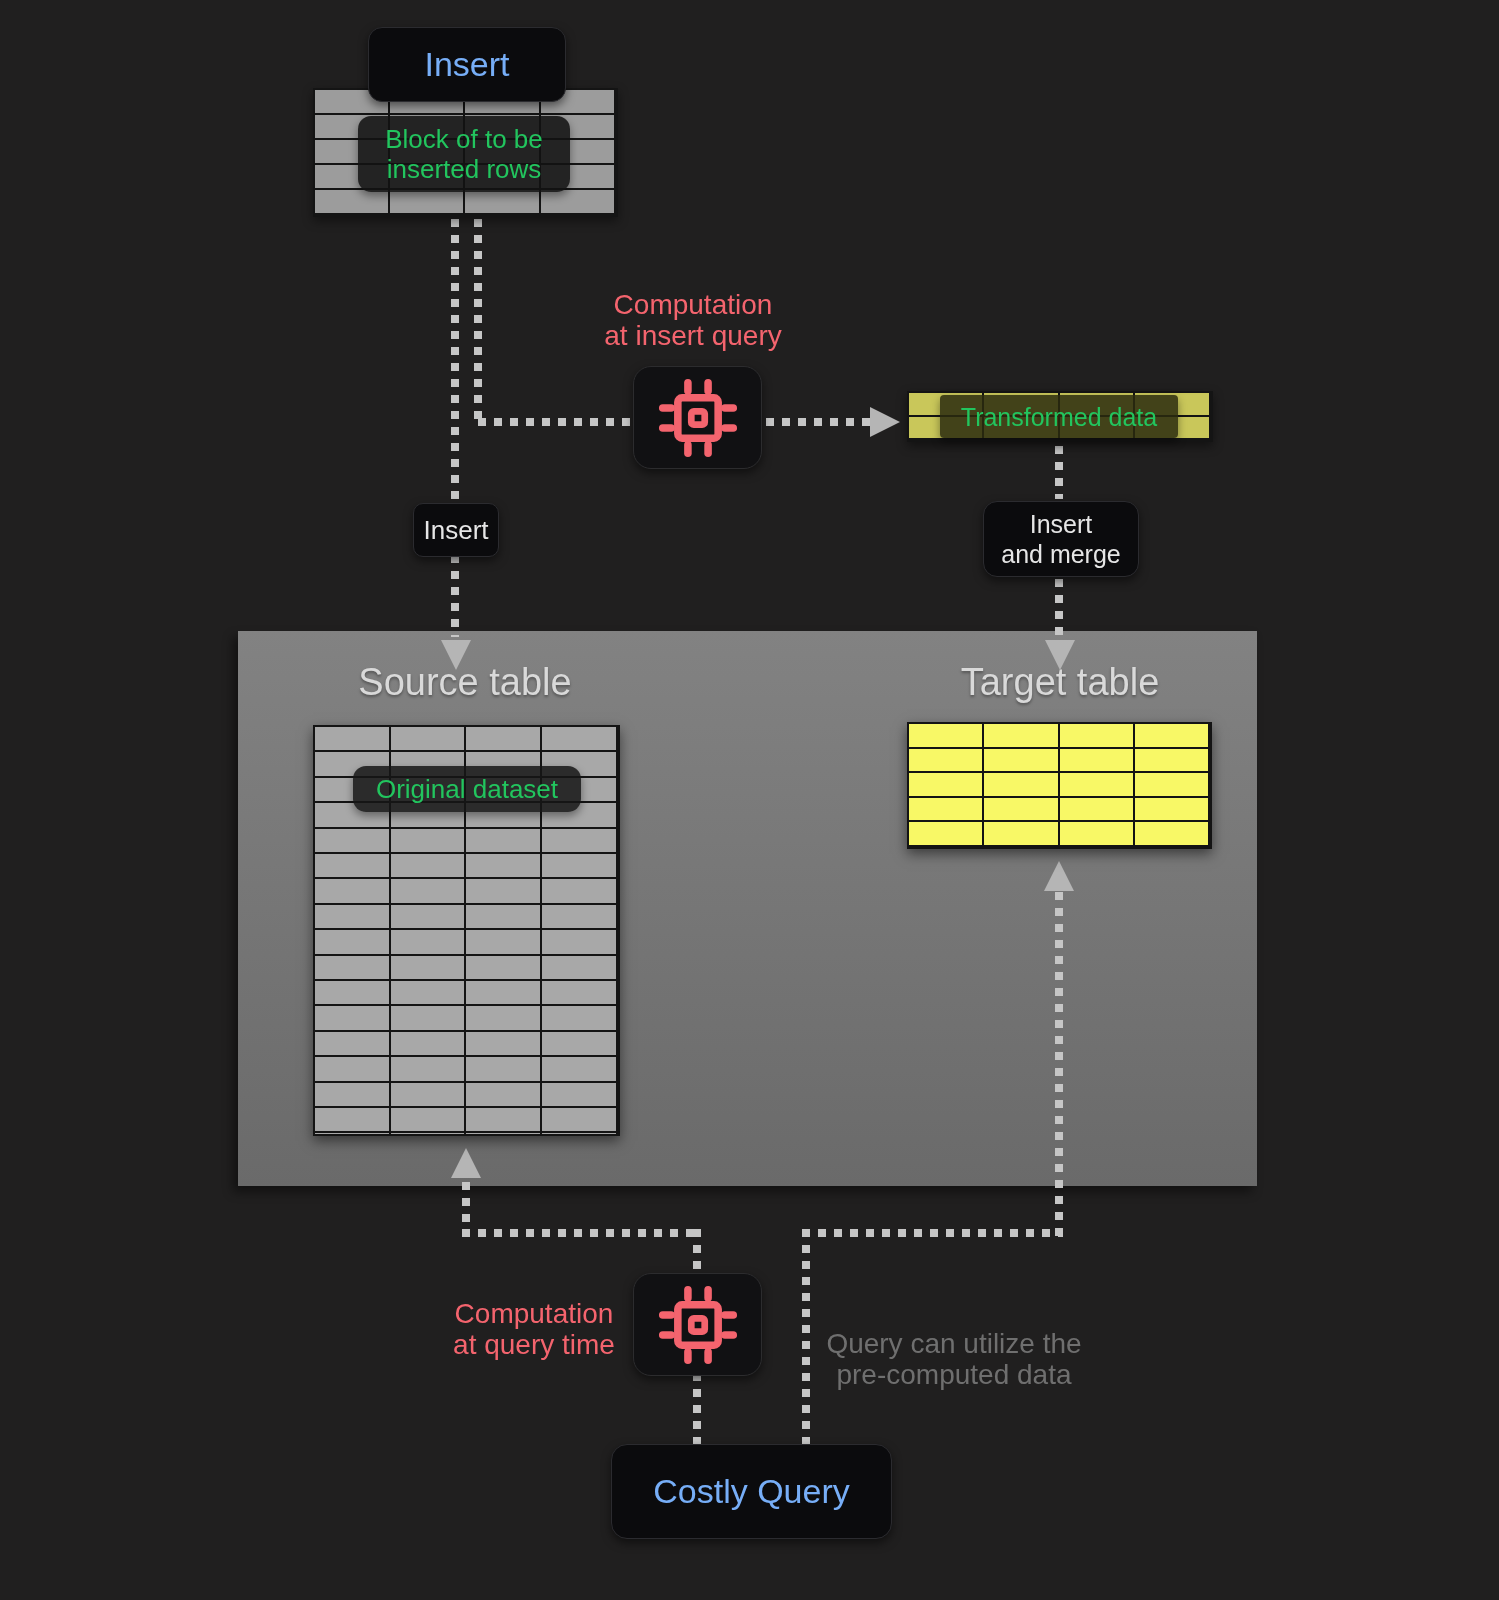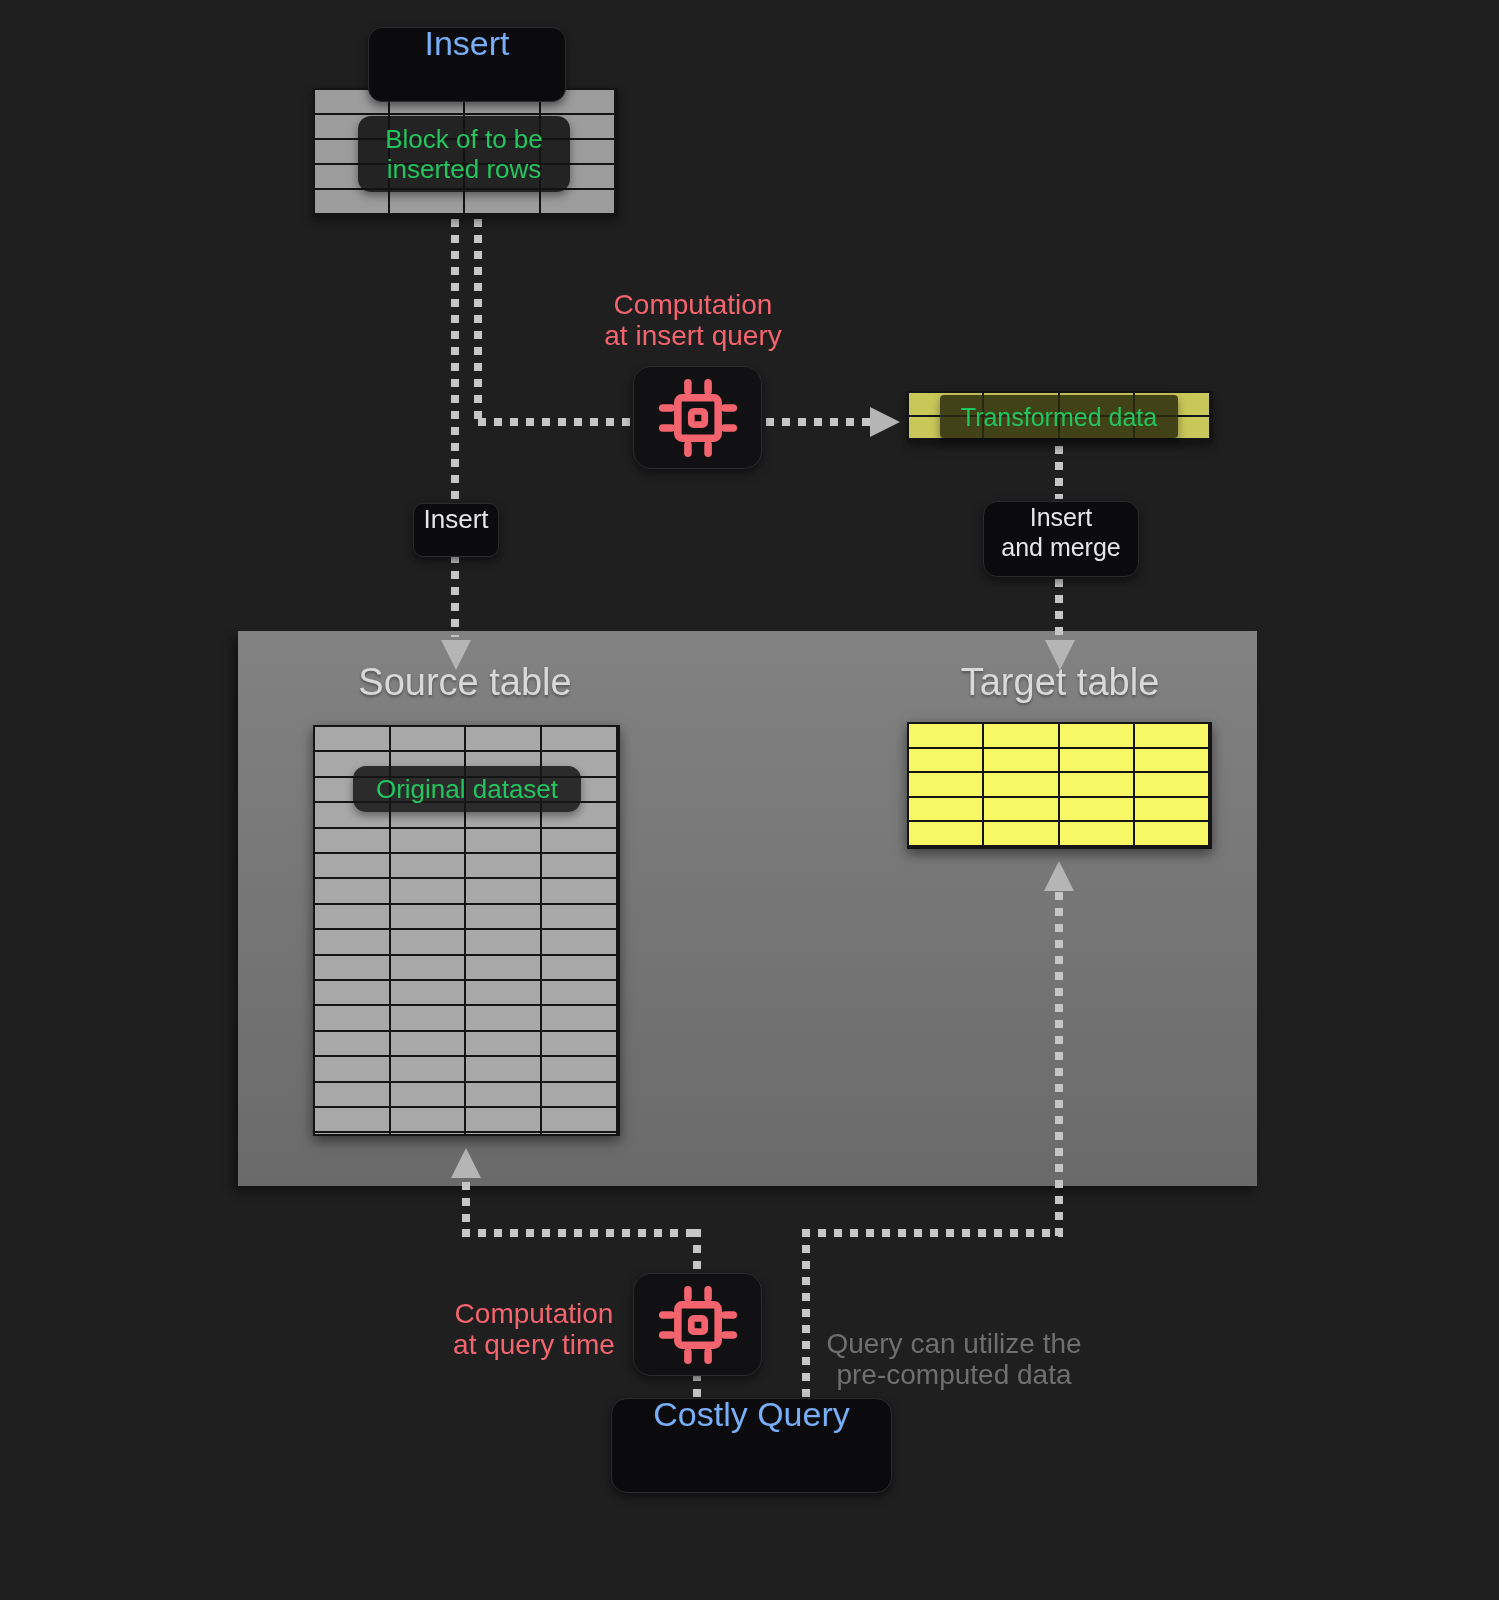--- a/index.html
+++ b/index.html
@@ -14,21 +14,21 @@
   .dotted-v{position:absolute;width:8px;
     background-image:repeating-linear-gradient(to bottom,var(--c-dotted_line,#c6c6c6) 0 8px,transparent 8px 16px);}
   .dotted-h{position:absolute;height:8px;
     background-image:repeating-linear-gradient(to right,var(--c-dotted_line,#c6c6c6) 0 8px,transparent 8px 16px);}
   .arrow{position:absolute;width:0;height:0;}
   .arrow.down{border-left:15px solid transparent;border-right:15px solid transparent;border-top:30px solid #b5b5b5;}
   .arrow.up{border-left:15px solid transparent;border-right:15px solid transparent;border-bottom:30px solid #b5b5b5;}
   .arrow.right{border-top:15px solid transparent;border-bottom:15px solid transparent;border-left:30px solid #b5b5b5;}
   
   .badge{
-    position:absolute;display:flex;flex-direction:column;align-items:center;
+    position:absolute;display:flex;flex-direction:column;align-items:center;justify-content:center;
     background:var(--c-badge_bg,#0b0b0d);border:1px solid #2b2b2f;border-radius:14px;
     color:var(--c-label_text,#e6e6e6);box-shadow:0 4px 10px rgba(0,0,0,.5);
     font-size:26px;line-height:31px;text-align:center;
   }
   .badge.blue{color:var(--c-accent_blue,#77aef7);font-size:34px;}
   
   .grid-table{
     position:absolute;box-sizing:border-box;border:2px solid var(--c-grid_line,#141414);
     background-image:
       repeating-linear-gradient(to bottom,transparent 0 calc(var(--rh) - 2px),var(--c-grid_line,#141414) calc(var(--rh) - 2px) var(--rh)),
@@ -162,17 +162,17 @@
           <line x1="82" y1="62" x2="92" y2="62"></line>
       </g>
     </svg>
   </div>
 
   <div class="graytext" style="left:814px;top:1296px;width:280px;">
     <span class="line">Query can utilize the</span>
     <span class="line">pre-computed data</span>
   </div>
 
-  <div class="badge blue" style="left:611px;top:1398px;width:279px;height:93px;border-radius:16px;">
+  <div class="badge blue" style="left:611px;top:1444px;width:279px;height:93px;border-radius:16px;">
     <span>Costly Query</span>
   </div>
 
 </div>
 
 </body></html>

